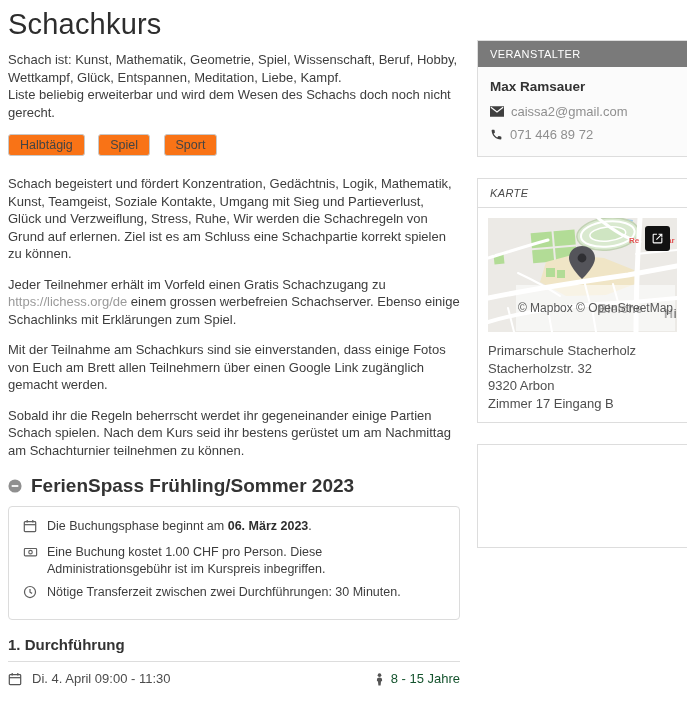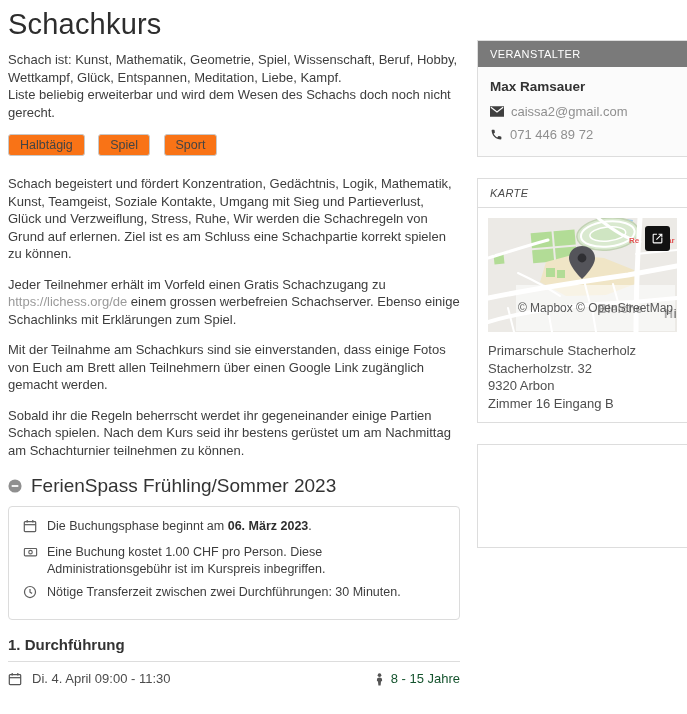--- a/index.html
+++ b/index.html
@@ -11,21 +11,21 @@
   .content { position:absolute; left:8px; top:0; width:452px; }
   h1 { font-size:29px; font-weight:400; color:#2d2d2d; margin:8px 0 10px; letter-spacing:.2px; }
   p.body-text { font-size:13px; line-height:17.5px; margin:0 0 13px; color:#3d3d3d; }
   .tags { margin:4px 0 19px; }
   .tag { display:inline-block; background:#f97316; border:1px solid #c8c8c8; border-radius:3px;
          padding:3px 11px; font-size:12.5px; color:#444; margin-right:9px; cursor:pointer;
          font-family:"Liberation Sans", sans-serif; }
   .muted-link { color:#9a9a9a; text-decoration:none; }
 
   .season-header { display:flex; align-items:center; gap:9px; margin:16px 0 9px; }
-  .season-header h2 { font-size:19px; font-weight:400; color:#333; }
+  .season-header h2 { font-size:19px; font-weight:700; color:#333; }
   .minus-circle { width:14px; height:14px; display:inline-flex; cursor:pointer; }
 
   .info-box { border:1px solid #dcdcdc; border-radius:4px; padding:11px 14px 9px; margin-bottom:14px; }
   .info-row { display:flex; gap:9px; font-size:12.5px; line-height:17px; color:#3d3d3d; margin-bottom:6px; }
   .info-row .ico { flex:0 0 15px; padding-top:1px; color:#5e5e5e; }
   .info-row b { color:#2f2f2f; }
 
   h3.durch-title { font-size:15px; font-weight:700; color:#333; margin:16px 0 8px; }
   hr.sep { border:0; border-top:1px solid #ddd; margin:0 0 9px; }
 
@@ -246,20 +246,20 @@
                 </svg>
             </span>
           </button>
           <div class="map-attr">© Mapbox © OpenStreetMap</div>
         </div>
 
         <div class="address">
           <div>Primarschule Stacherholz</div>
           <div>Stacherholzstr. 32</div>
           <div>9320 Arbon</div>
-          <div>Zimmer 16 Eingang B</div>
+          <div>Zimmer 17 Eingang B</div>
         </div>
       </div>
     </section>
 
     <section class="panel empty-panel"></section>
   </aside>
 </div>
 
 </body></html>

